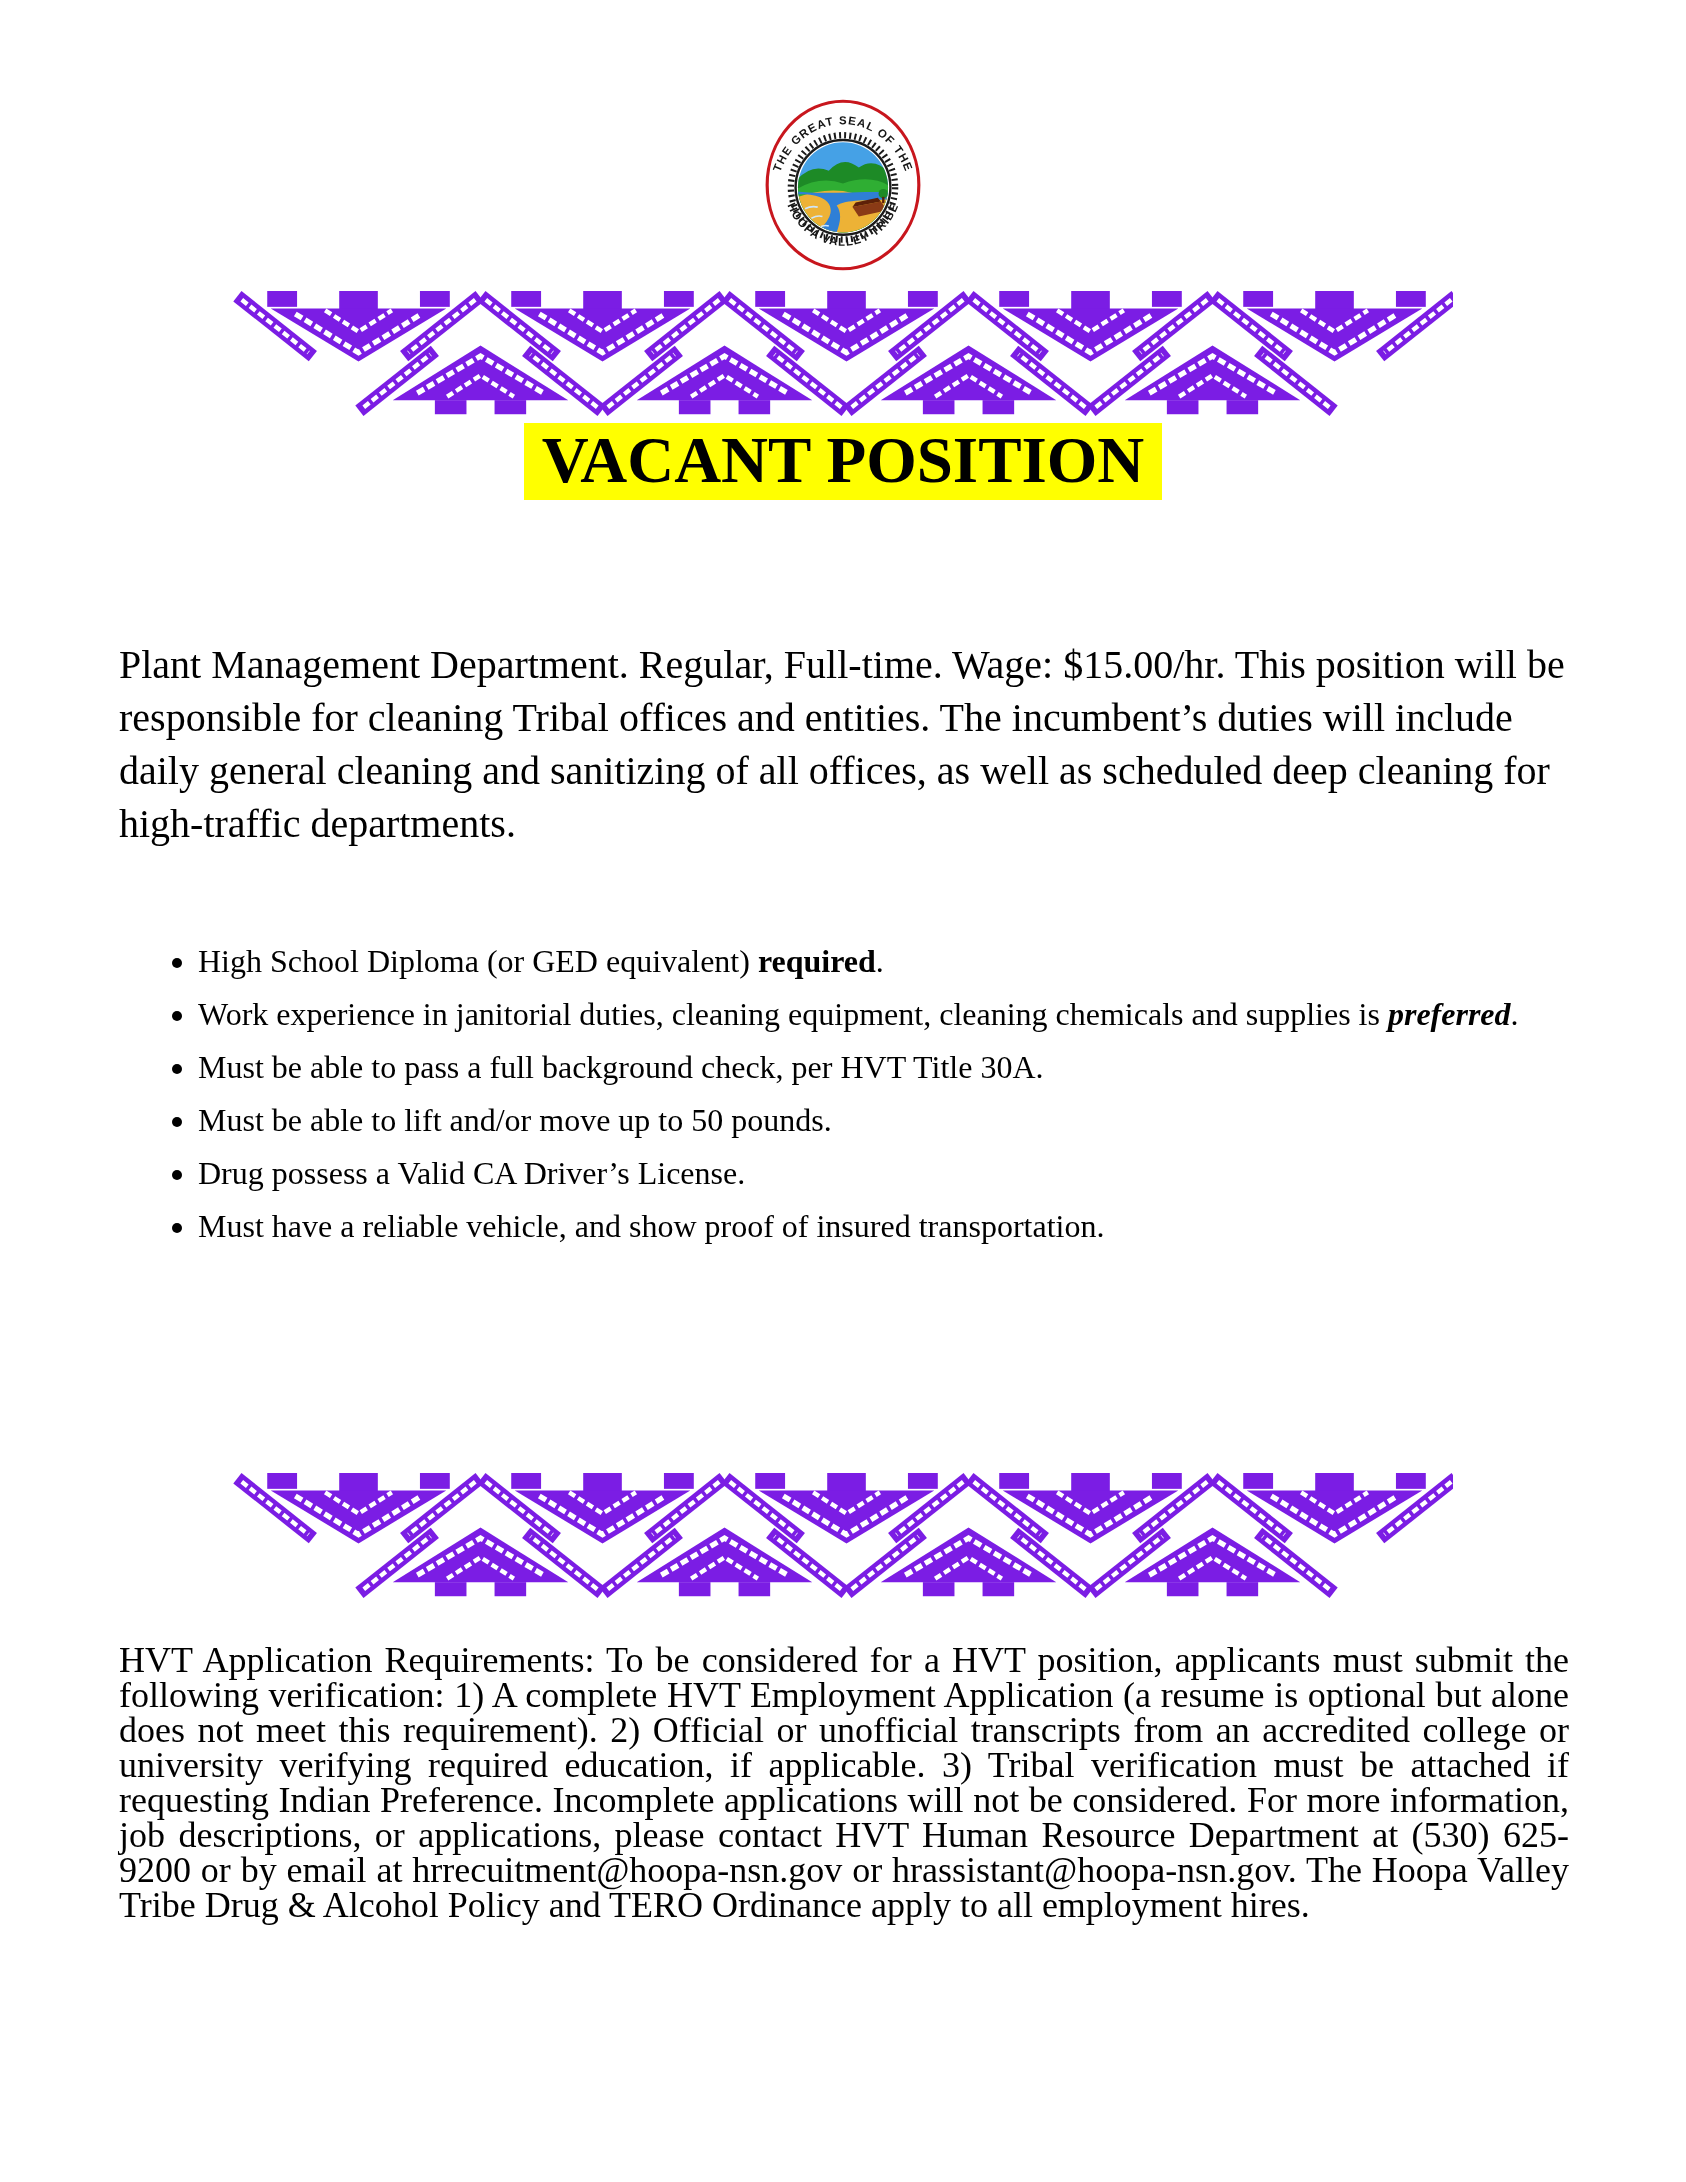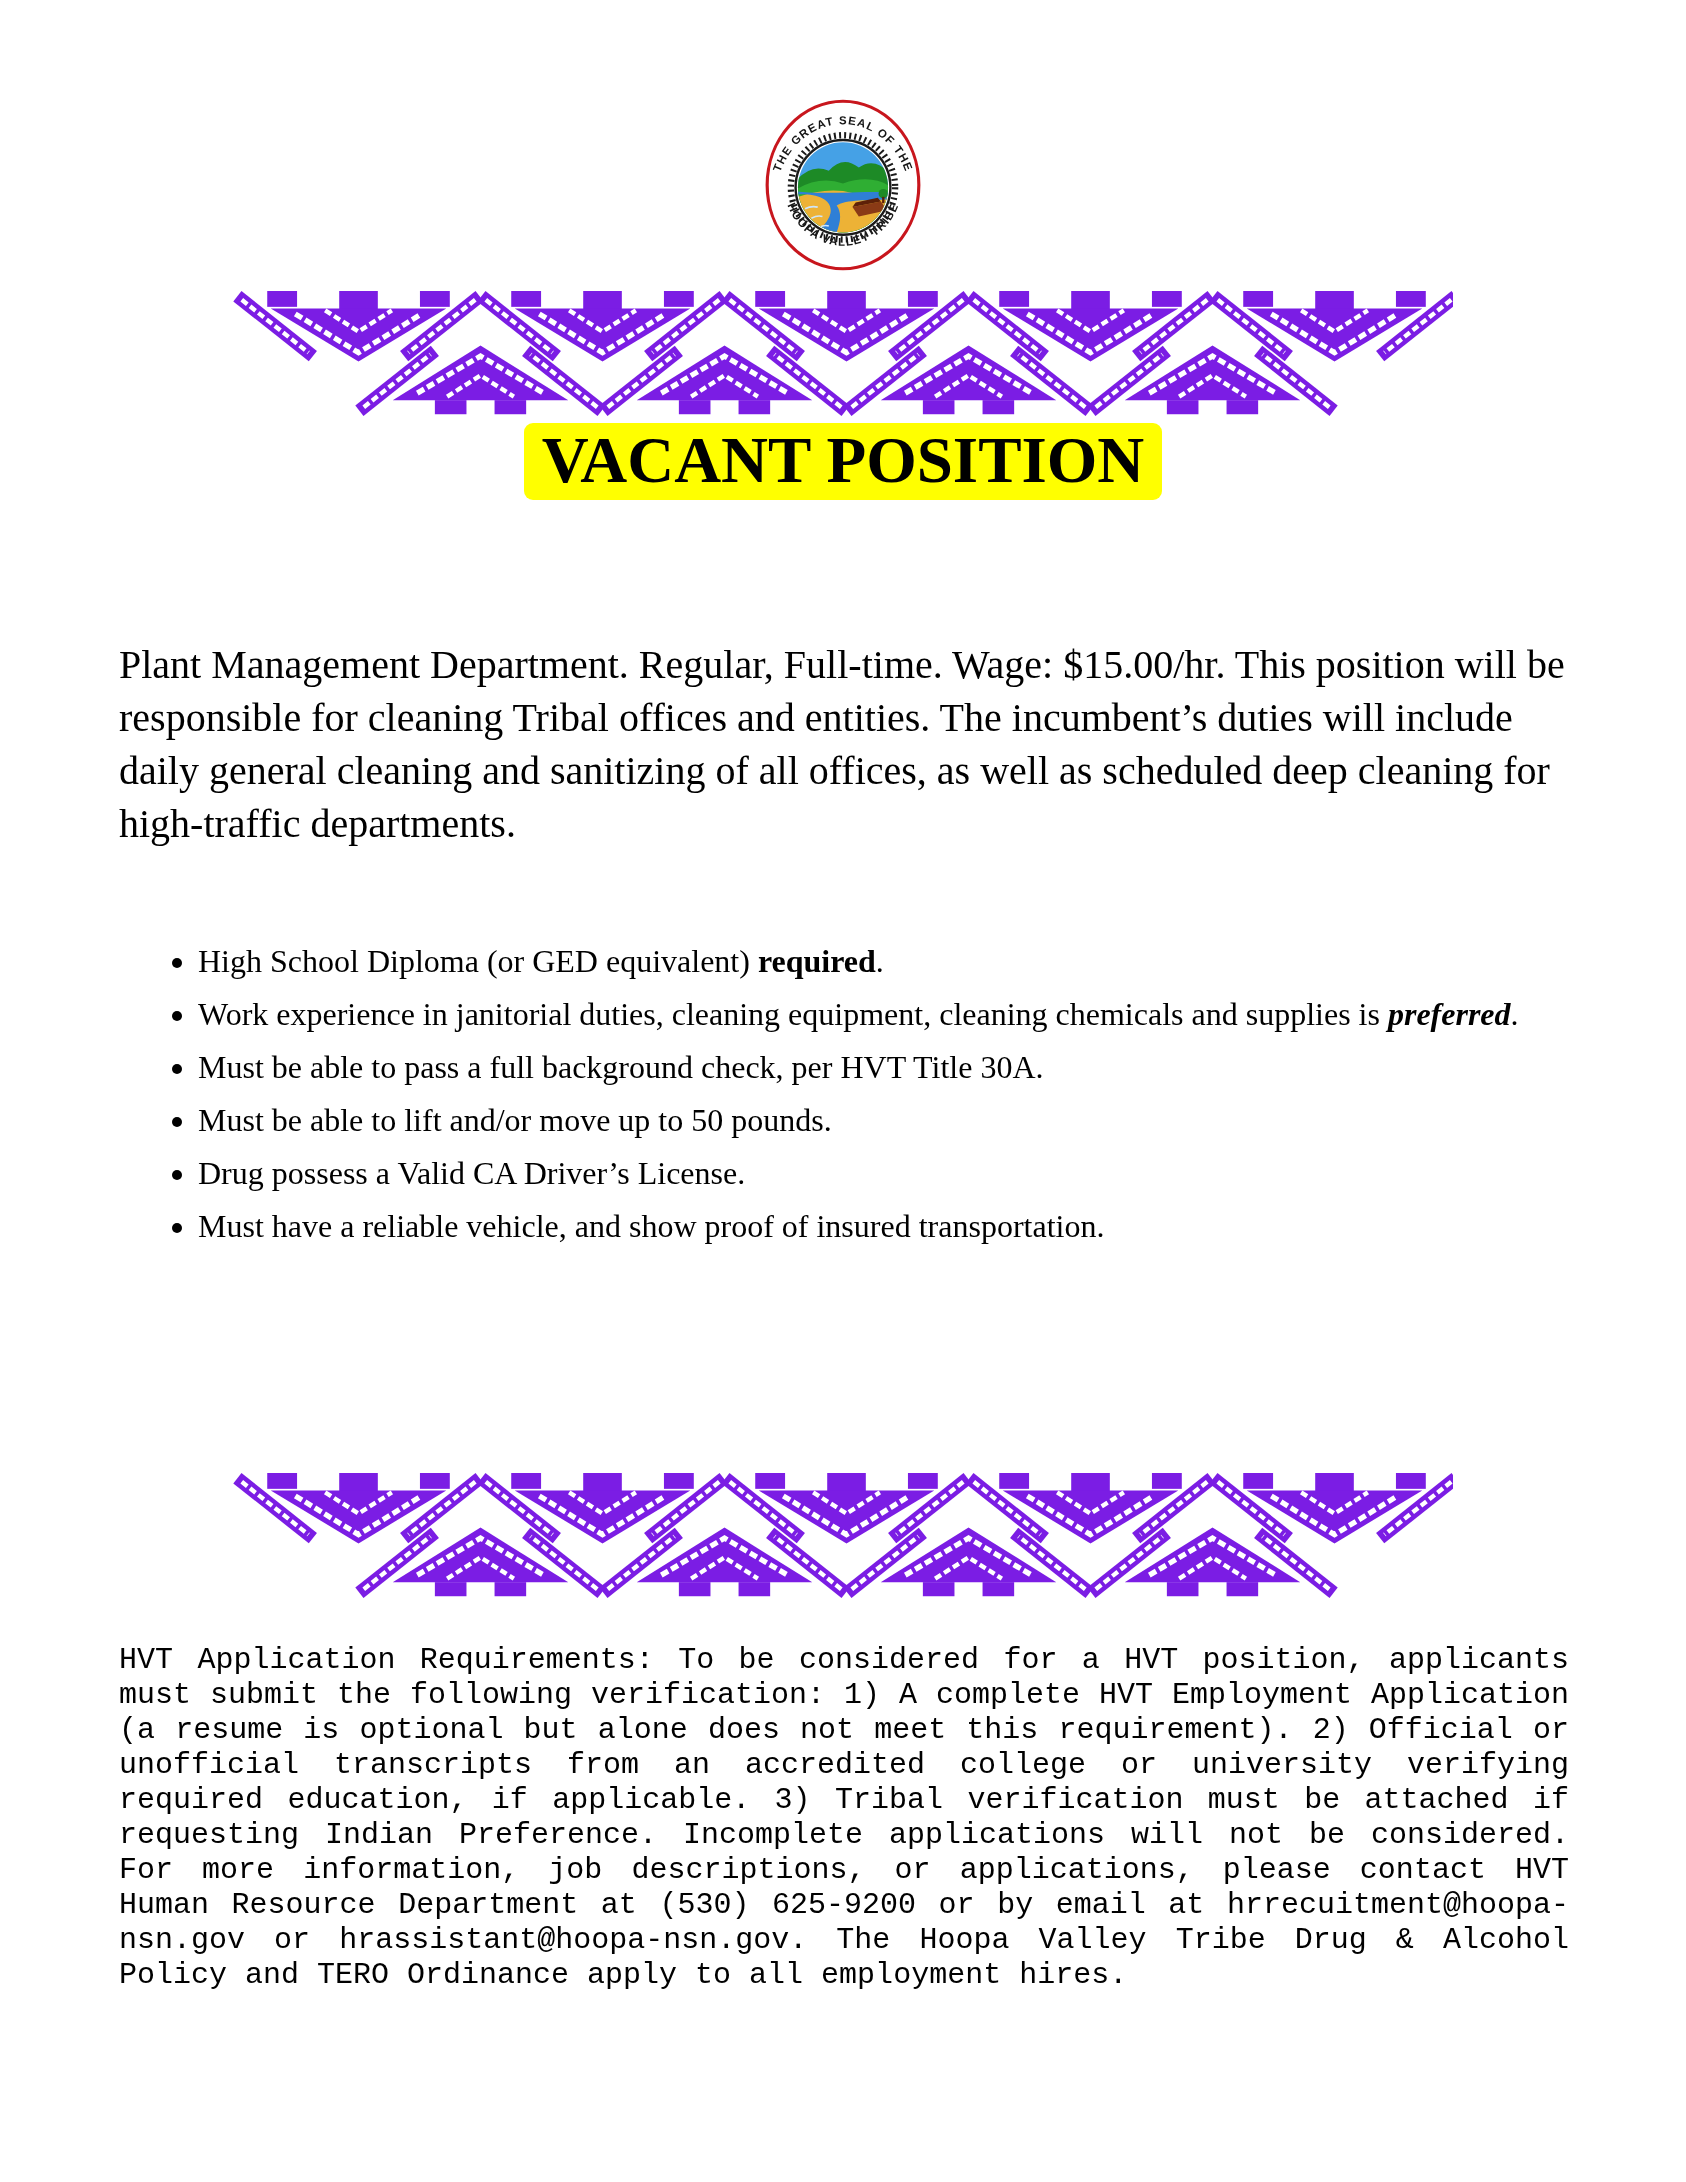--- a/index.html
+++ b/index.html
@@ -44,21 +44,21 @@
     height:125px;
   }
   .band1{top:291px;}
   .band2{top:1473px;}
   .pp{fill:var(--purple);}
   .pl{stroke:var(--purple);stroke-width:15;fill:none;}
   .wl{stroke:#ffffff;stroke-width:5;fill:none;stroke-dasharray:8 4;}
   .wc{stroke:#ffffff;stroke-width:6;fill:none;stroke-dasharray:9 4;}
   
   .center{position:absolute;left:0;width:100%;text-align:center;}
-  .hl{background:var(--hl);border-radius:9px;}
+  .hl{background:var(--hl);}
   .main-title{top:423px;font-size:65px;font-weight:bold;line-height:65px;}
   .main-title .hl{display:inline-block;padding:5.3px 17.6px 7px;}
   .intro{top:507px;font-size:40px;line-height:46px;}
   .job-title{top:553px;font-size:40px;font-weight:bold;line-height:46px;}
   .job-title span{
     text-decoration:underline;
     text-decoration-thickness:4.4px;
     text-underline-offset:7px;
   }
   .description{
@@ -84,24 +84,23 @@
   }
   ul.quals li{margin:0;padding:0;}
   .b{font-weight:bold;}
   .bi{font-weight:bold;font-style:italic;}
   .deadline{top:1356px;font-size:44px;font-weight:bold;line-height:49px;}
   .deadline .hl{display:inline-block;padding:3.5px 21px 5.3px;}
   .deadline sup{font-size:0.62em;}
   .footer{
     position:absolute;
     top:1643px;left:119px;width:1450px;
-    font-size:30px;line-height:35px;
+    font-size:36px;line-height:35px;
     text-align:justify;
     text-align-last:left;
-    font-family:Liberation Mono, monospace;
   }
 </style>
 </head>
 <body>
 
 <svg width="0" height="0" style="position:absolute" aria-hidden="true">
   <defs>
     <g id="mdown">
       <path class="pl" d="M-138,6 L-52,74"></path>
       <path class="wl" d="M-133,10 L-57,70"></path>

